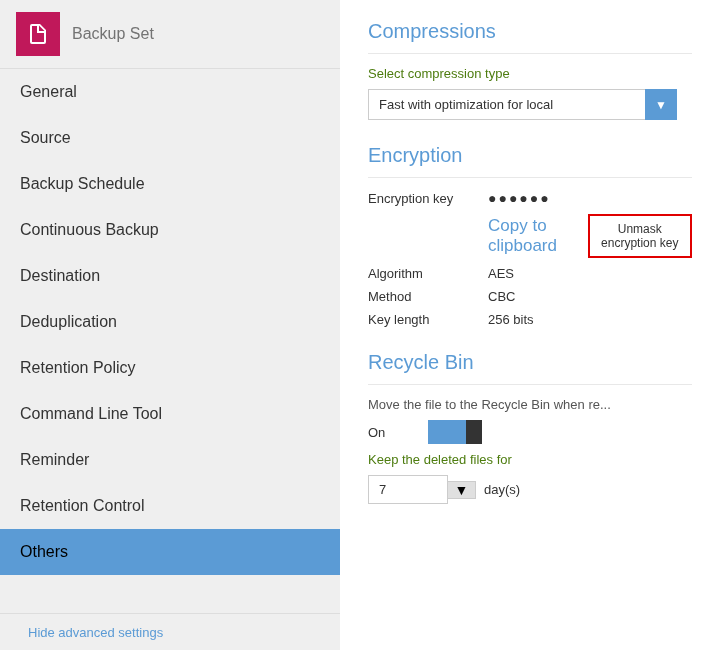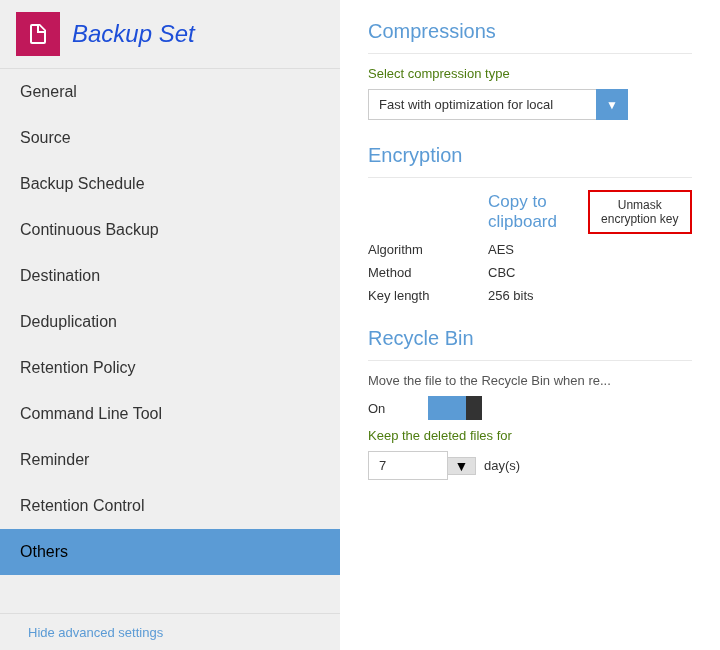--- a/index.html
+++ b/index.html
@@ -42,24 +42,23 @@
       flex-shrink: 0;
     }
 
     .sidebar-icon svg {
       width: 24px;
       height: 24px;
       fill: white;
     }
 
     .sidebar-title {
-      font-size: 24px;
-      color: #1d4ed8;
+      font-size: 16px;
+      color: #737373;
       font-weight: 400;
-      font-style: italic;
     }
 
     .sidebar-nav {
       flex: 1;
       overflow-y: auto;
     }
 
     .nav-item {
       padding: 14px 20px;
       font-size: 16px;
@@ -108,21 +107,21 @@
     .label-text {
       font-size: 13px;
       color: #4d7c0f;
       margin-bottom: 8px;
     }
 
     
     .dropdown-wrapper {
       position: relative;
       display: inline-block;
-      width: 260px;
+      width: 309px;
     }
 
     .dropdown-select {
       width: 100%;
       padding: 7px 32px 7px 10px;
       border: 1px solid #ccc;
       background: white;
       appearance: none;
       font-size: 13px;
       color: #333;
@@ -317,20 +316,24 @@
       </select>
       <div class="dropdown-arrow"></div>
     </div>
   </div>
 
   <div class="section">
     <div class="section-title">Encryption</div>
     <div class="divider"></div>
 
     <div class="encryption-row">
+      <span class="field-label">Encryption key</span>
+      <span class="field-value">●●●●●●</span>
+    </div>
+    <div class="encryption-row">
       <span class="field-label"></span>
       <a class="link-text">Copy to clipboard</a>
       <button class="unmask-btn">Unmask encryption key</button>
     </div>
 
     <div class="encryption-row">
       <span class="field-label">Algorithm</span>
       <span class="field-value-plain">AES</span>
     </div>
     <div class="encryption-row">

